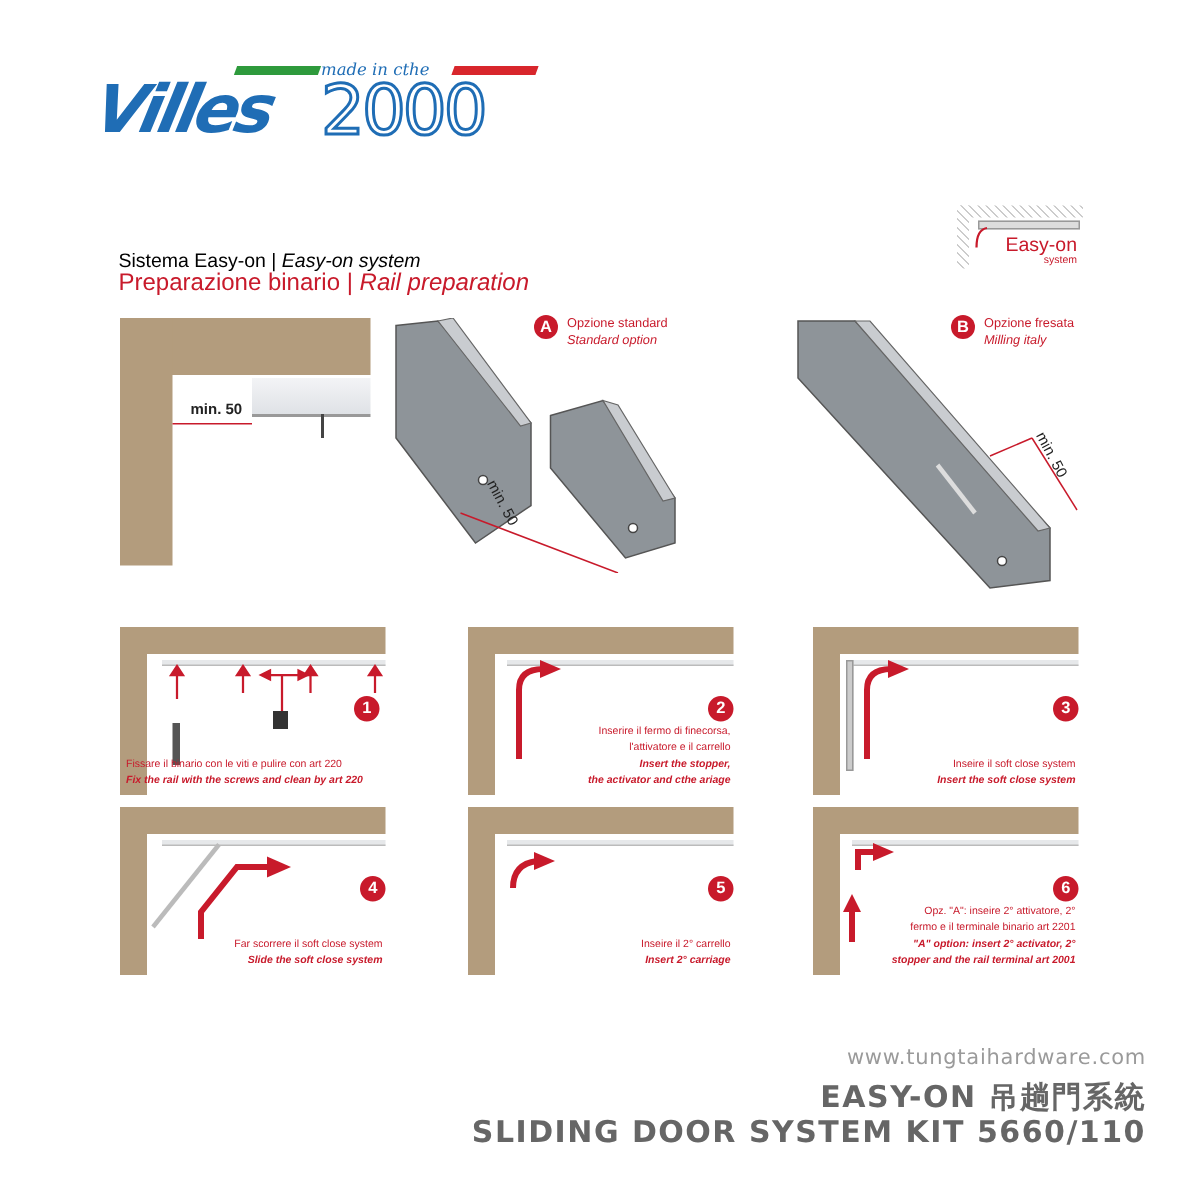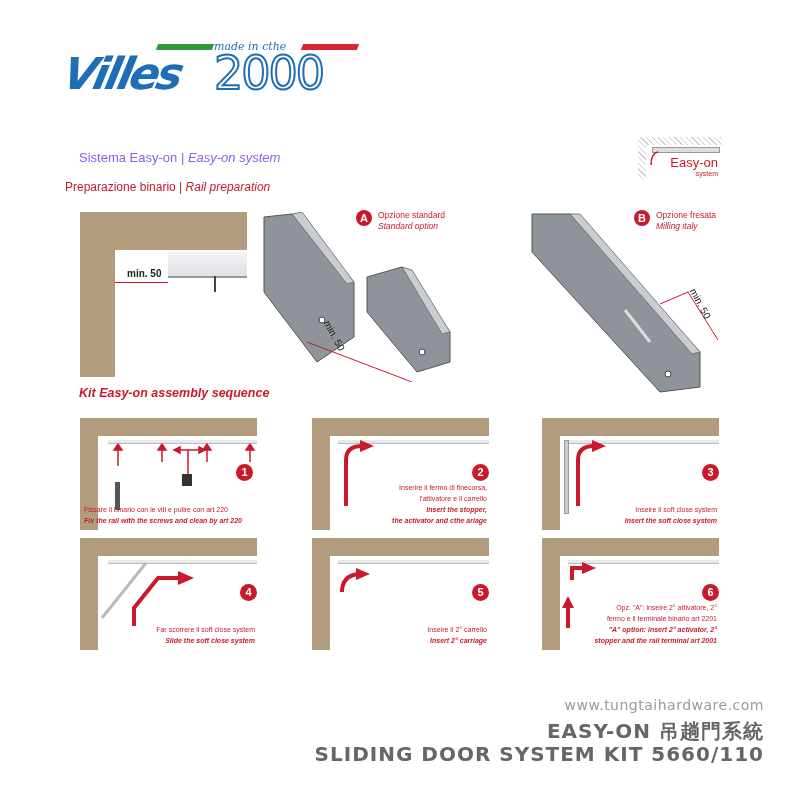--- a/index.html
+++ b/index.html
@@ -6,23 +6,23 @@
   body{width:800px;height:800px;position:relative;overflow:hidden;font-family:"Liberation Sans",sans-serif;}
   .abs{position:absolute;}
   
   .logo{left:62px;top:38px;width:300px;height:70px;}
   .logo-villes{left:2px;top:10px;font-family:"DejaVu Sans",sans-serif;font-weight:bold;font-style:italic;font-size:44px;color:#1f6db5;letter-spacing:-3px;transform:skewX(-12deg);}
   .logo-2000{left:152px;top:8px;font-family:"DejaVu Sans",sans-serif;font-size:46px;color:#fff;-webkit-text-stroke:2px #1f6db5;letter-spacing:-2px;}
   .logo-made{left:152px;top:2px;font-family:"DejaVu Serif",serif;font-style:italic;font-size:11px;color:#1f6db5;}
   .flag-green{left:95px;top:6px;width:56px;height:6px;background:#2e9a3c;transform:skewX(-20deg);}
   .flag-red{left:240px;top:6px;width:56px;height:6px;background:#d8262c;transform:skewX(-20deg);}
   
-  .h-system{left:79px;top:150px;font-size:13px;color:#8b5cf6;}
+  .h-system{left:79px;top:166px;font-size:13px;color:#000000;}
   .h-system i{font-style:italic;}
-  .h-rail{left:65px;top:180px;font-size:12px;color:#c81a2b;}
+  .h-rail{left:79px;top:180px;font-size:16px;color:#c81a2b;}
   .h-seq{left:79px;top:386px;font-size:12.5px;color:#c81a2b;line-height:15px;}
   
   .badge{left:638px;top:137px;width:84px;height:42px;}
   .badge-wall-top{left:0;top:0;width:84px;height:8px;background:repeating-linear-gradient(45deg,#fff 0 3px,#ccc 3px 4px);}
   .badge-wall-left{left:0;top:0;width:8px;height:42px;background:repeating-linear-gradient(45deg,#fff 0 3px,#ccc 3px 4px);}
   .badge-rail{left:14px;top:10px;width:66px;height:4px;background:#ddd;border:1px solid #999;}
   .badge-text{right:4px;top:20px;font-size:13px;color:#c81a2b;text-align:right;line-height:11px;}
   .badge-sub{font-size:7px;display:block;}
   
   .frame{background:#fff;}
@@ -120,21 +120,20 @@
 <div class="abs" style="left:684px;top:298px;font-size:10px;transform:rotate(62deg);color:#222;">min. 50</div>
 <div class="abs" style="left:634px;top:210px;display:flex;gap:6px;align-items:flex-start;">
   <span class="opt-icon">B</span>
   <div class="opt-label">
     <div>Opzione fresata</div>
     <div><i>Milling italy</i></div>
   </div>
 </div>
 
 <div class="abs h-seq">
-  <div style="font-style:italic;font-weight:bold;">Kit Easy-on assembly sequence</div>
 </div>
 
 <div class="abs step frame" style="left:80px;top:418px;">
   <div class="wall-top" style="height:18px"></div>
   <div class="wall-left" style="width:18px"></div>
   <div class="rail" style="left:28px;top:22px;width:149px;height:3px;border-bottom:1px solid #bbb;"></div>
   <svg class="abs" style="left:20px;top:24px" width="160" height="70">
     <g stroke="#c81a2b" stroke-width="1.5" fill="#c81a2b">
       <line x1="18" y1="6" x2="18" y2="24"></line>
         <polygon points="14,8 18,2 22,8"></polygon>

